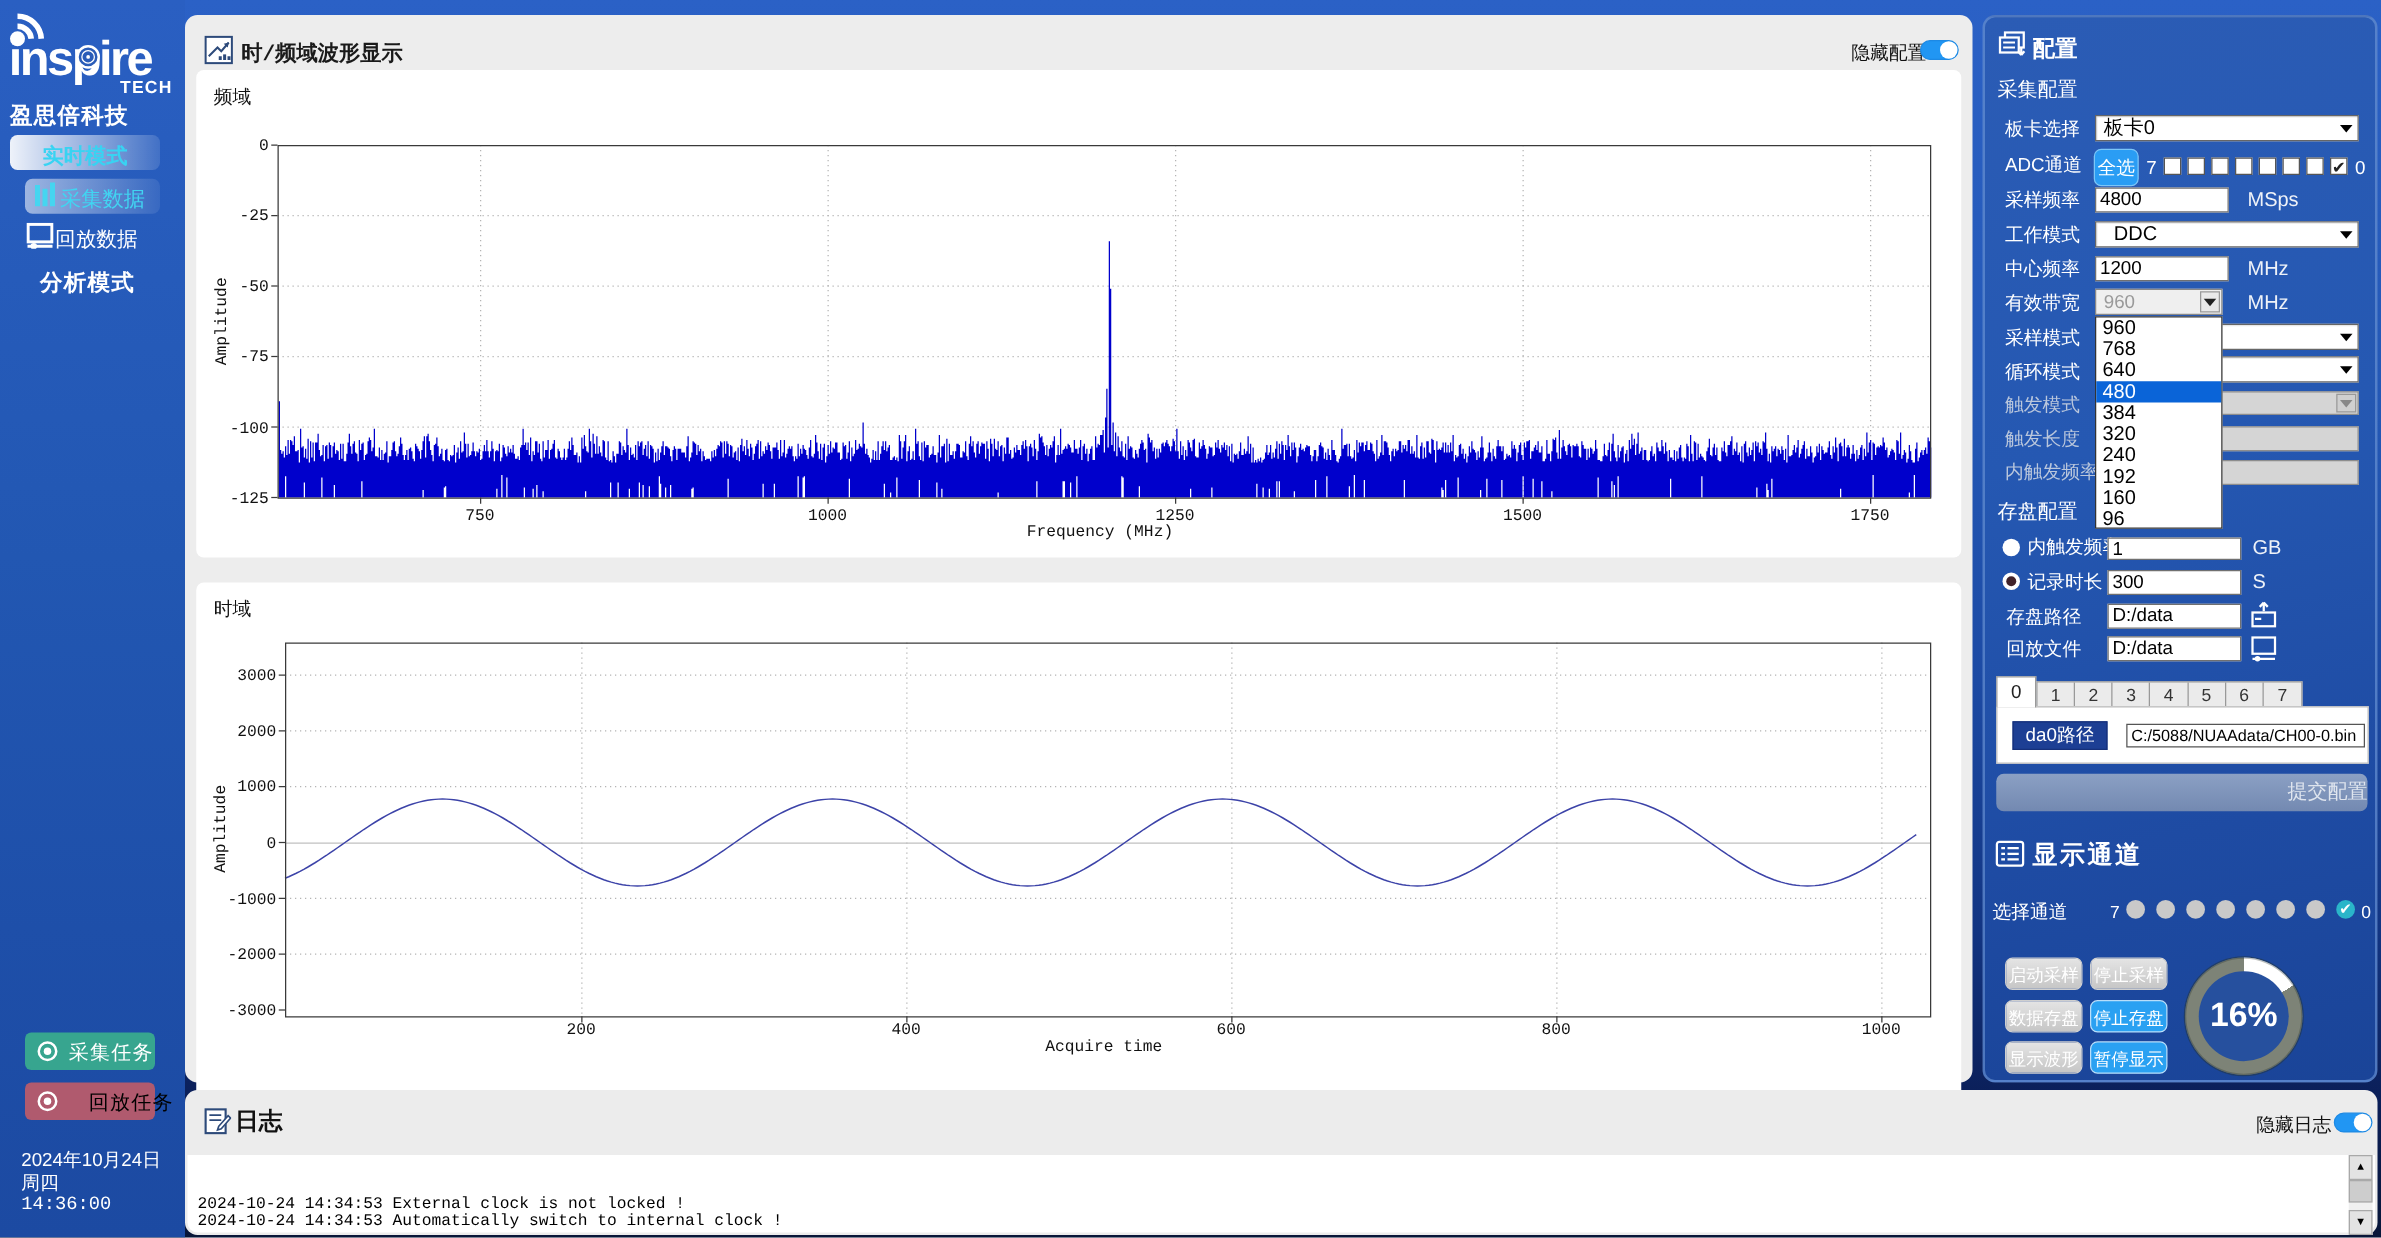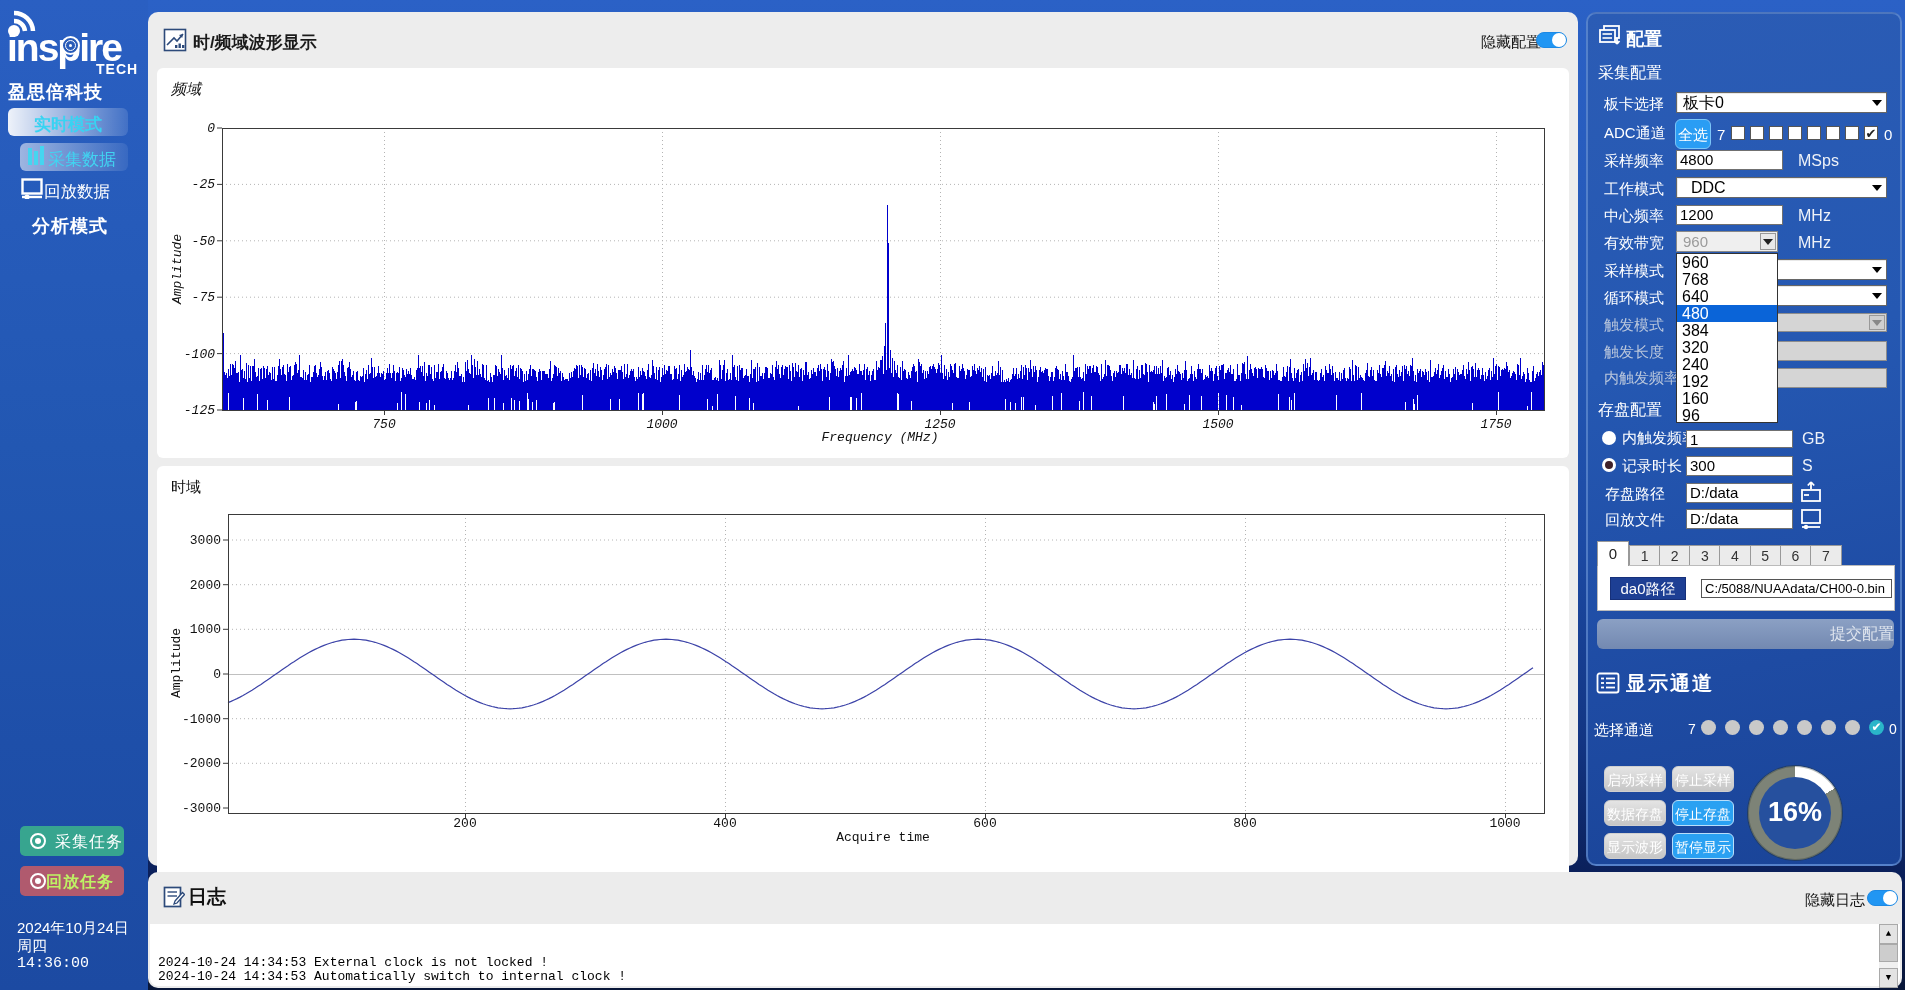--- a/index.html
+++ b/index.html
@@ -67,40 +67,40 @@
   <div class="abs" style="left:44px;top:181px;font-size:16.5px;color:#fff;">回放数据</div>
   <div class="abs" style="left:32px;top:214px;font-size:18px;font-weight:bold;color:#fff;letter-spacing:1px;">分析模式</div>
   <div class="abs" style="left:20px;top:826px;width:104px;height:30px;border-radius:5px;background:#37a58f;">
     <div class="abs" style="left:10px;top:7px;width:16px;height:16px;border-radius:50%;border:2px solid #fff;"></div>
     <div class="abs" style="left:15px;top:12px;width:6px;height:6px;border-radius:50%;background:#fff;"></div>
     <div class="abs" style="left:35px;top:6px;font-size:16px;color:#fff;letter-spacing:1px;white-space:nowrap;">采集任务</div>
   </div>
   <div class="abs" style="left:20px;top:866px;width:104px;height:30px;border-radius:5px;background:#b05a6e;">
     <div class="abs" style="left:10px;top:7px;width:16px;height:16px;border-radius:50%;border:2px solid #fff;"></div>
     <div class="abs" style="left:15px;top:12px;width:6px;height:6px;border-radius:50%;background:#fff;"></div>
-    <div class="abs" style="left:26px;top:6px;font-size:16px;color:#bef264;letter-spacing:1px;white-space:nowrap;font-weight:bold;">回放任务</div>
+    <div class="abs" style="left:51px;top:6px;font-size:16px;color:#000000;letter-spacing:1px;white-space:nowrap;">回放任务</div>
   </div>
   <div class="abs" style="left:17px;top:919px;font-size:15px;color:#fff;white-space:nowrap;">2024年10月24日</div>
   <div class="abs" style="left:17px;top:937px;font-size:15px;color:#fff;">周四</div>
   <div class="abs" style="left:17px;top:955px;font-size:15px;color:#fff;font-family:'Liberation Mono',monospace;">14:36:00</div>
 </div>
 
 <div id="mainPanel" class="abs">
   <svg class="abs" style="left:15px;top:16px;" width="24" height="24" viewBox="0 0 24 24">
     <rect x="1.5" y="1.5" width="21" height="21" fill="#fff" stroke="#2d4a7a" stroke-width="1.6"></rect>
     <path d="M4 17 L11 10 L14 13 L20 6" stroke="#2d4a7a" stroke-width="1.6" fill="none"></path>
     <path d="M20 6 l-4 1 3.2 3z" fill="#2d4a7a"></path>
     <rect x="12" y="17" width="2.4" height="3" fill="#2d4a7a"></rect>
       <rect x="15.5" y="15.5" width="2.4" height="4.5" fill="#2d4a7a"></rect>
       <rect x="19" y="17" width="2.4" height="3" fill="#2d4a7a"></rect>
   </svg>
-  <div class="abs ptitle" style="left:45px;top:19px;">时/频域波形显示</div>
+  <div class="abs ptitle" style="left:45px;top:19px;font-family:Liberation Mono, monospace;">时/频域波形显示</div>
   <div class="abs" style="left:1333px;top:21px;font-size:15px;color:#111;">隐藏配置</div>
   <div class="toggle" style="left:1388px;top:20px;"></div>
-  <div class="card" style="top:56px;height:390px;font-style:italic;">
+  <div class="card" style="top:44px;height:390px;">
     <div class="ctitle">频域</div>
     <svg width="1412" height="390" viewBox="0 0 1412 390">
 <line x1="227.5" y1="60" x2="227.5" y2="342" class="gd"></line>
         <line x1="505.5" y1="60" x2="505.5" y2="342" class="gd"></line>
         <line x1="783.5" y1="60" x2="783.5" y2="342" class="gd"></line>
         <line x1="1061.5" y1="60" x2="1061.5" y2="342" class="gd"></line>
         <line x1="1339.5" y1="60" x2="1339.5" y2="342" class="gd"></line>
         <line x1="65" y1="116.4" x2="1387" y2="116.4" class="gd"></line>
         <line x1="65" y1="172.8" x2="1387" y2="172.8" class="gd"></line>
         <line x1="65" y1="229.2" x2="1387" y2="229.2" class="gd"></line>

